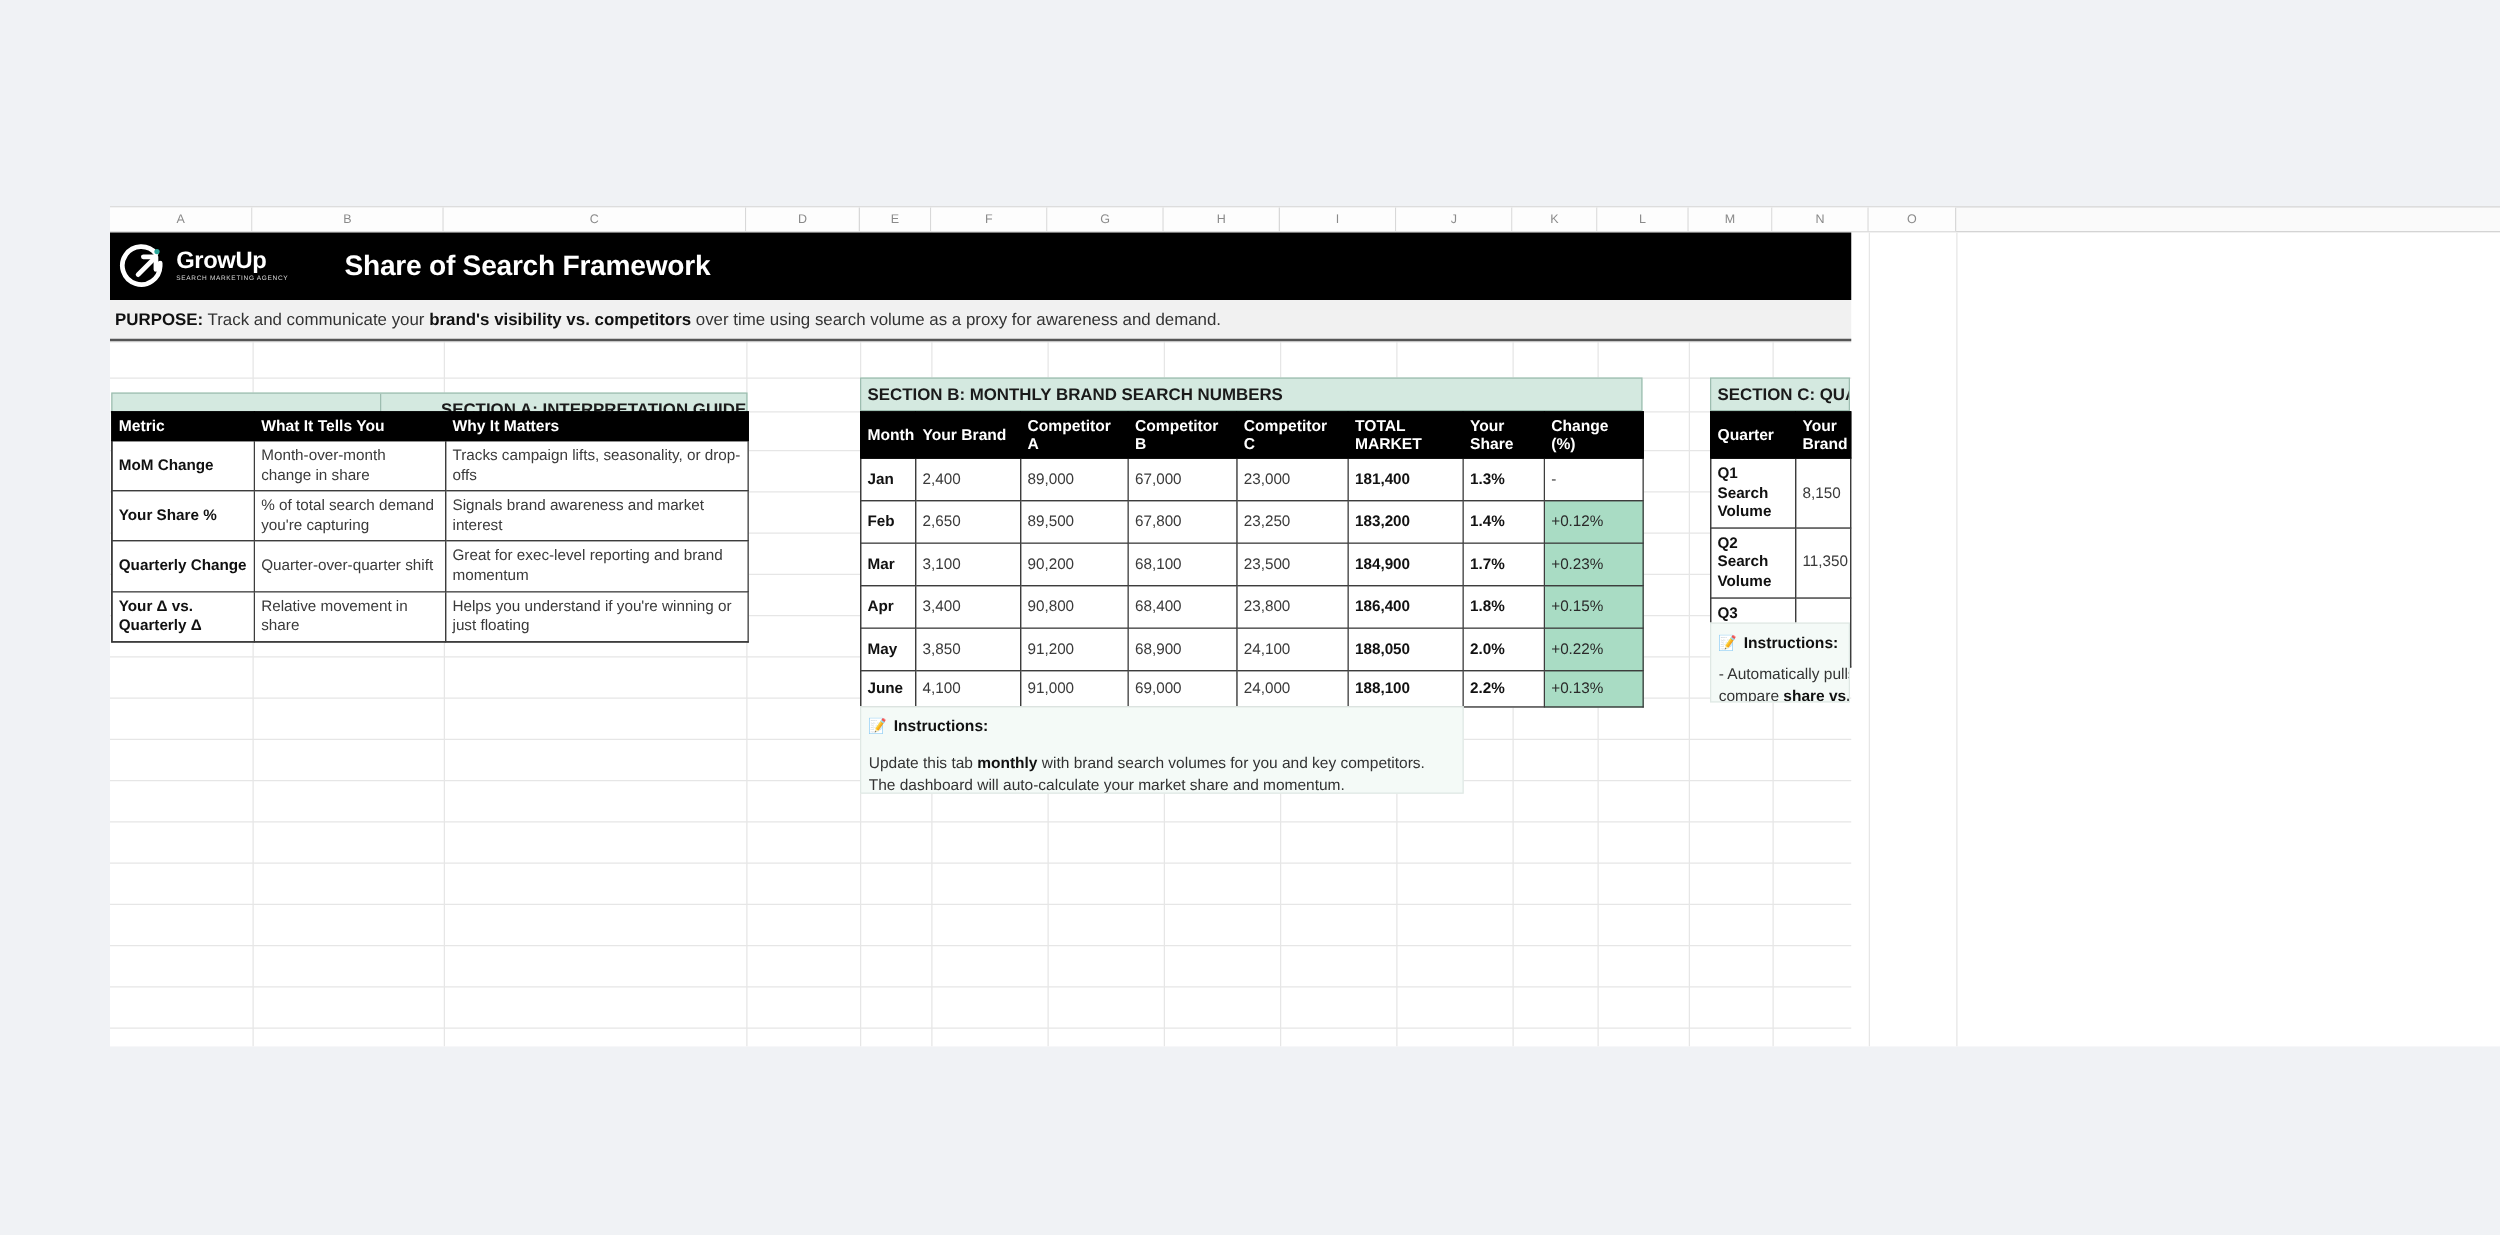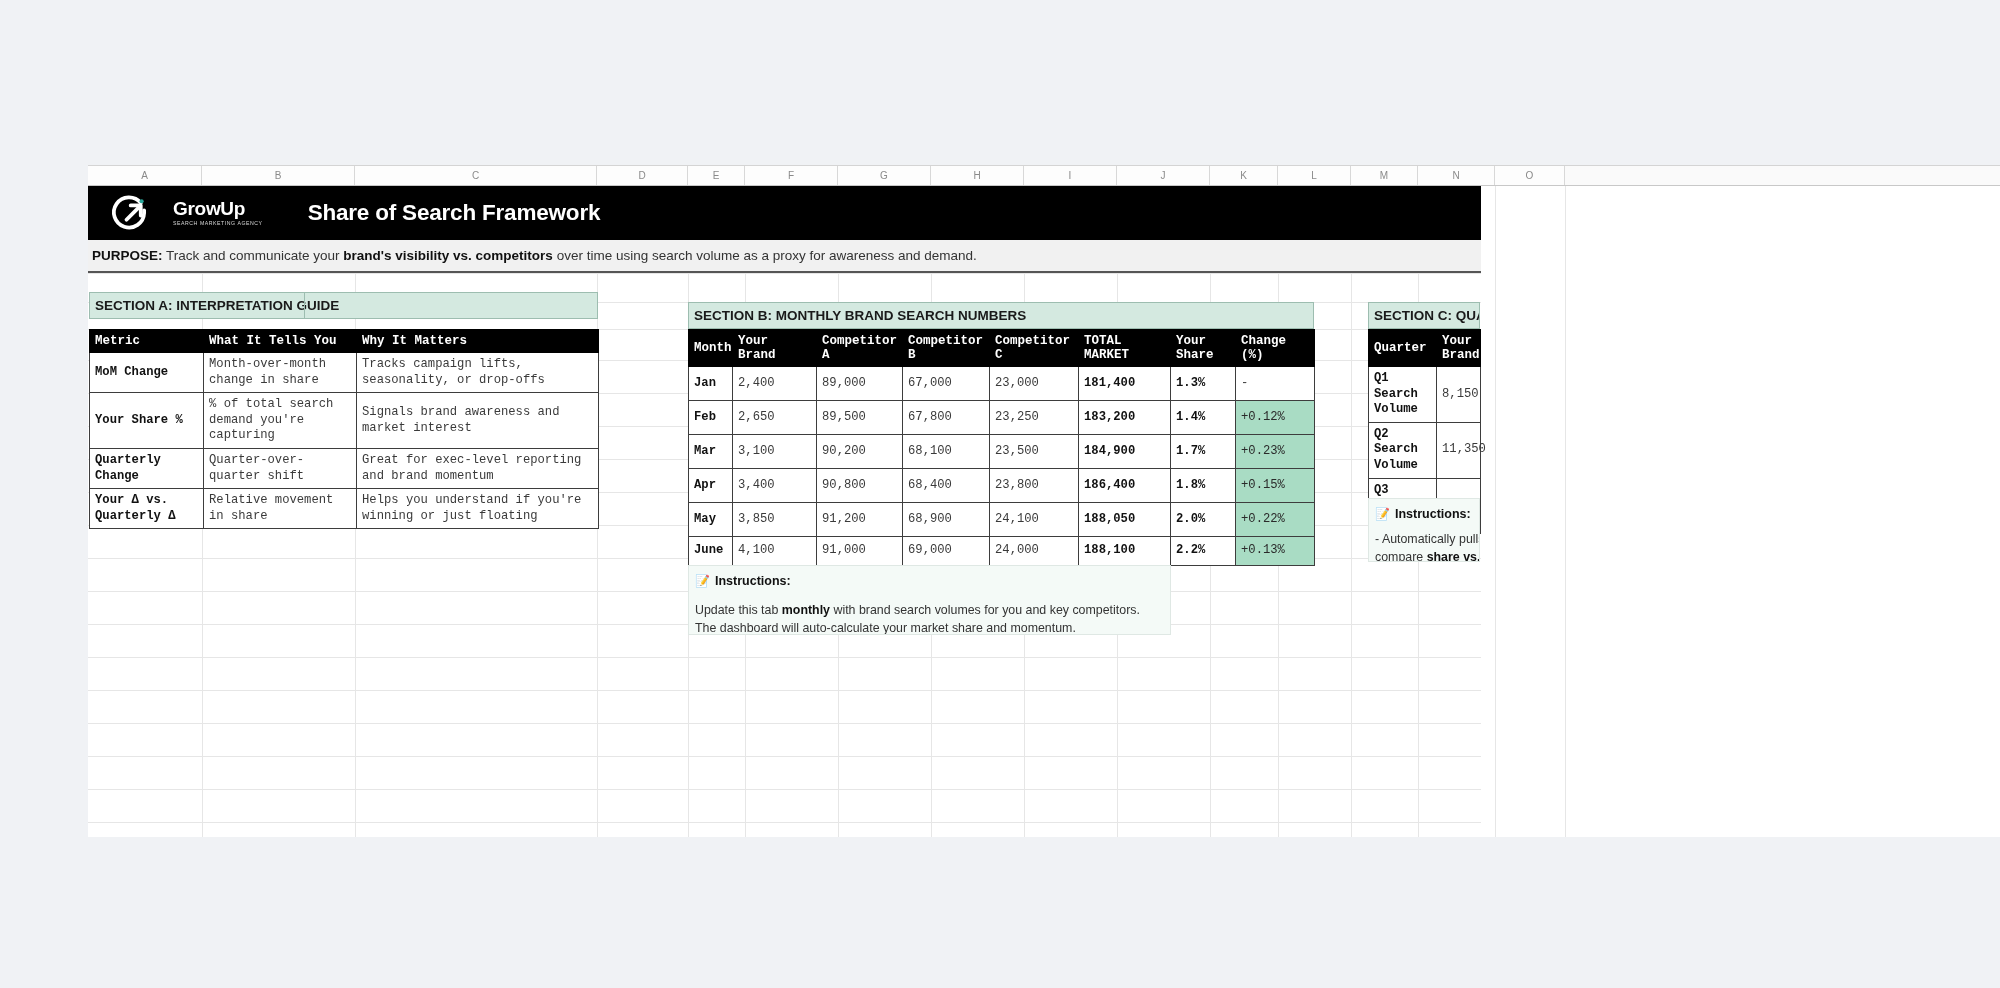--- a/index.html
+++ b/index.html
@@ -66,22 +66,22 @@
   .banner {
     position: absolute;
     background: #000000;
     display: flex;
     align-items: center;
     box-sizing: border-box;
   }
   .logo-wrap {
     display: flex;
     align-items: center;
-    padding-left: 20px;
-    gap: 23px;
+    padding-left: 4px;
+    gap: 7px;
   }
   .logo-mark { width: 42px; height: 42px; }
   .logo-text-block {
     display: flex;
     flex-direction: column;
     justify-content: center;
     line-height: 1;
   }
   .logo-word {
     color: #ffffff;
@@ -139,21 +139,20 @@
     height: 100%;
     background: #9dbdb0;
   }
 
   
   .tbl {
     position: absolute;
     border-collapse: collapse;
     table-layout: fixed;
     background: #000000;
-    font-family: Liberation Mono, monospace;
   }
   .tbl th {
     background: #000000;
     color: #ffffff;
     font-size: 12.5px;
     font-weight: bold;
     text-align: left;
     padding: 4px 5px;
     border: 1px solid #000000;
     box-sizing: border-box;
@@ -282,21 +281,21 @@
       </div>
       <div class="banner-title">Share of Search Framework</div>
     </div>
 
     <div class="purpose" style="left:0px; top:54px; width:1393px; height:33px;">
       <span>
         <b>PURPOSE:</b><span> Track and communicate your </span><b>brand's visibility vs. competitors</b><span> over time using search volume as a proxy for awareness and demand.</span>
       </span>
     </div>
 
-    <div class="sec-band" style="left:1px; top:106px; width:509px; height:27px;">
+    <div class="sec-band" style="left:1px; top:128px; width:509px; height:27px;justify-content:flex-end;">
       <span>SECTION A: INTERPRETATION GUIDE</span>
       <span class="sec-band-split" style="left:214px;"></span>
     </div>
 
     <table class="tbl" id="tbl-a" style="left:1px; top:143px; width:509px;">
       <colgroup>
           <col style="width:114px">
           <col style="width:153px">
           <col style="width:242px">
         </colgroup>

